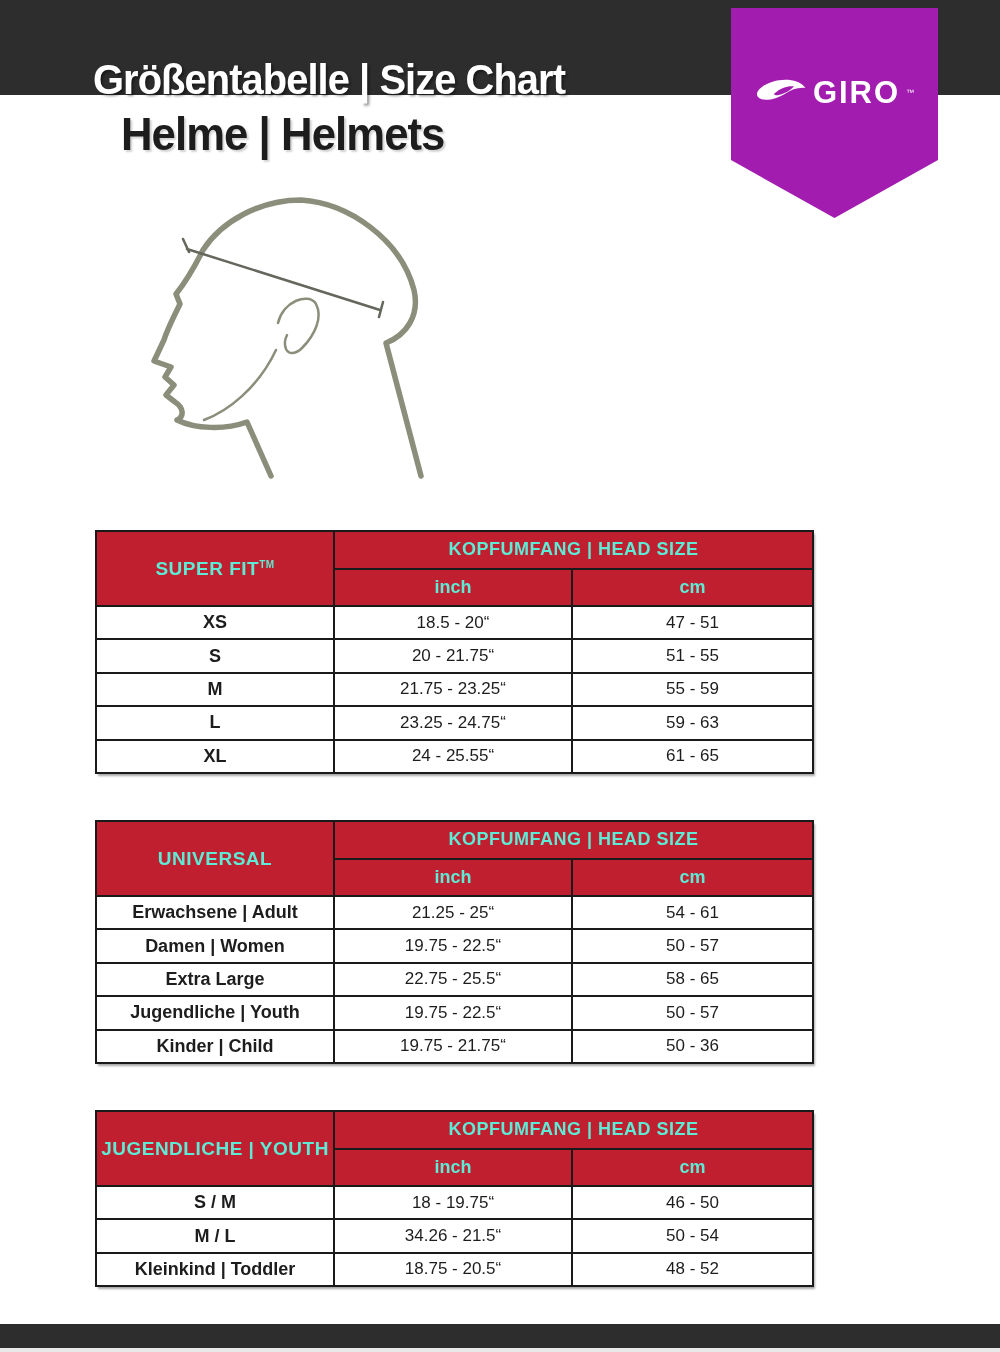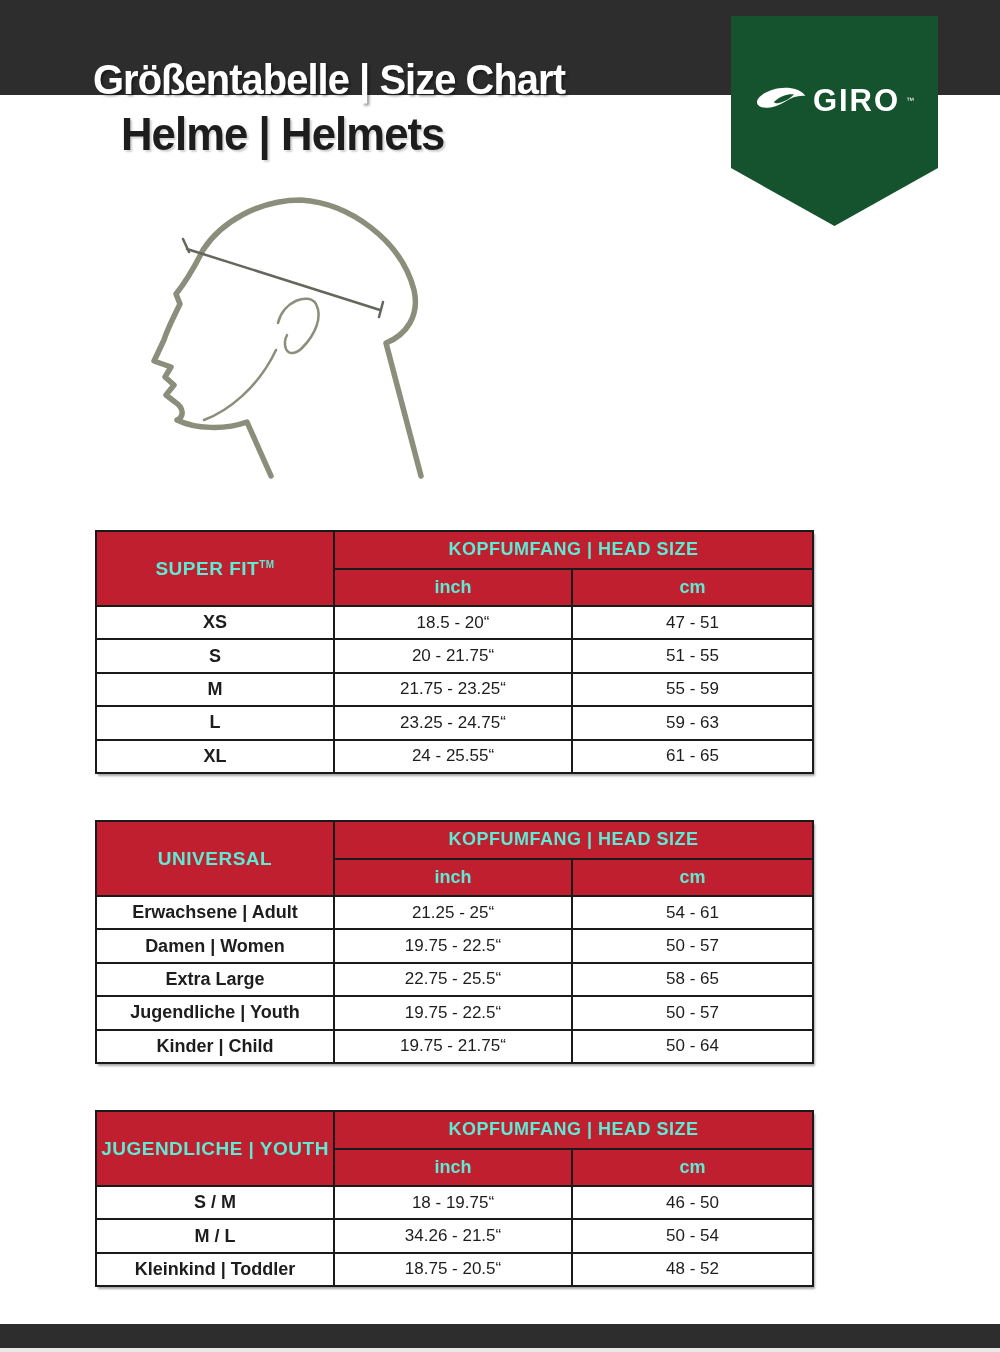--- a/index.html
+++ b/index.html
@@ -26,22 +26,22 @@
   .title-sub {
     position:absolute; left:121px; top:107px;
     font-size:46px; font-weight:bold; letter-spacing:-1px;
     color:#1d1d1d; white-space:nowrap;
     text-shadow:2px 2px 2px rgba(0,0,0,.18);
     transform:scaleX(.95); transform-origin:left;
   }
 
   
   .ribbon {
-    position:absolute; left:731px; top:16px; width:207px; height:210px;
-    background:#14532d;
+    position:absolute; left:731px; top:8px; width:207px; height:210px;
+    background:#a21caf;
     clip-path:polygon(0 0, 100% 0, 100% 72.4%, 50% 100%, 0 72.4%);
   }
   .ribbon .logo {
     position:absolute; left:0; top:62px; width:207px; height:44px;
     display:flex; align-items:center; justify-content:center; gap:6px;
   }
   .logo-word {
     color:#ffffff; font-size:31px; font-weight:bold; letter-spacing:2px;
     line-height:1;
   }
@@ -190,21 +190,21 @@
         <td>58 - 65</td>
       </tr>
       <tr>
         <td class="lbl">Jugendliche | Youth</td>
         <td>19.75 - 22.5“</td>
         <td>50 - 57</td>
       </tr>
       <tr>
         <td class="lbl">Kinder | Child</td>
         <td>19.75 - 21.75“</td>
-        <td>50 - 64</td>
+        <td>50 - 36</td>
       </tr>
     </tbody>
   </table>
 
   <table class="size-table t3">
     <colgroup>
         <col style="width:238px">
         <col style="width:238px">
         <col style="width:241px">
       </colgroup>

